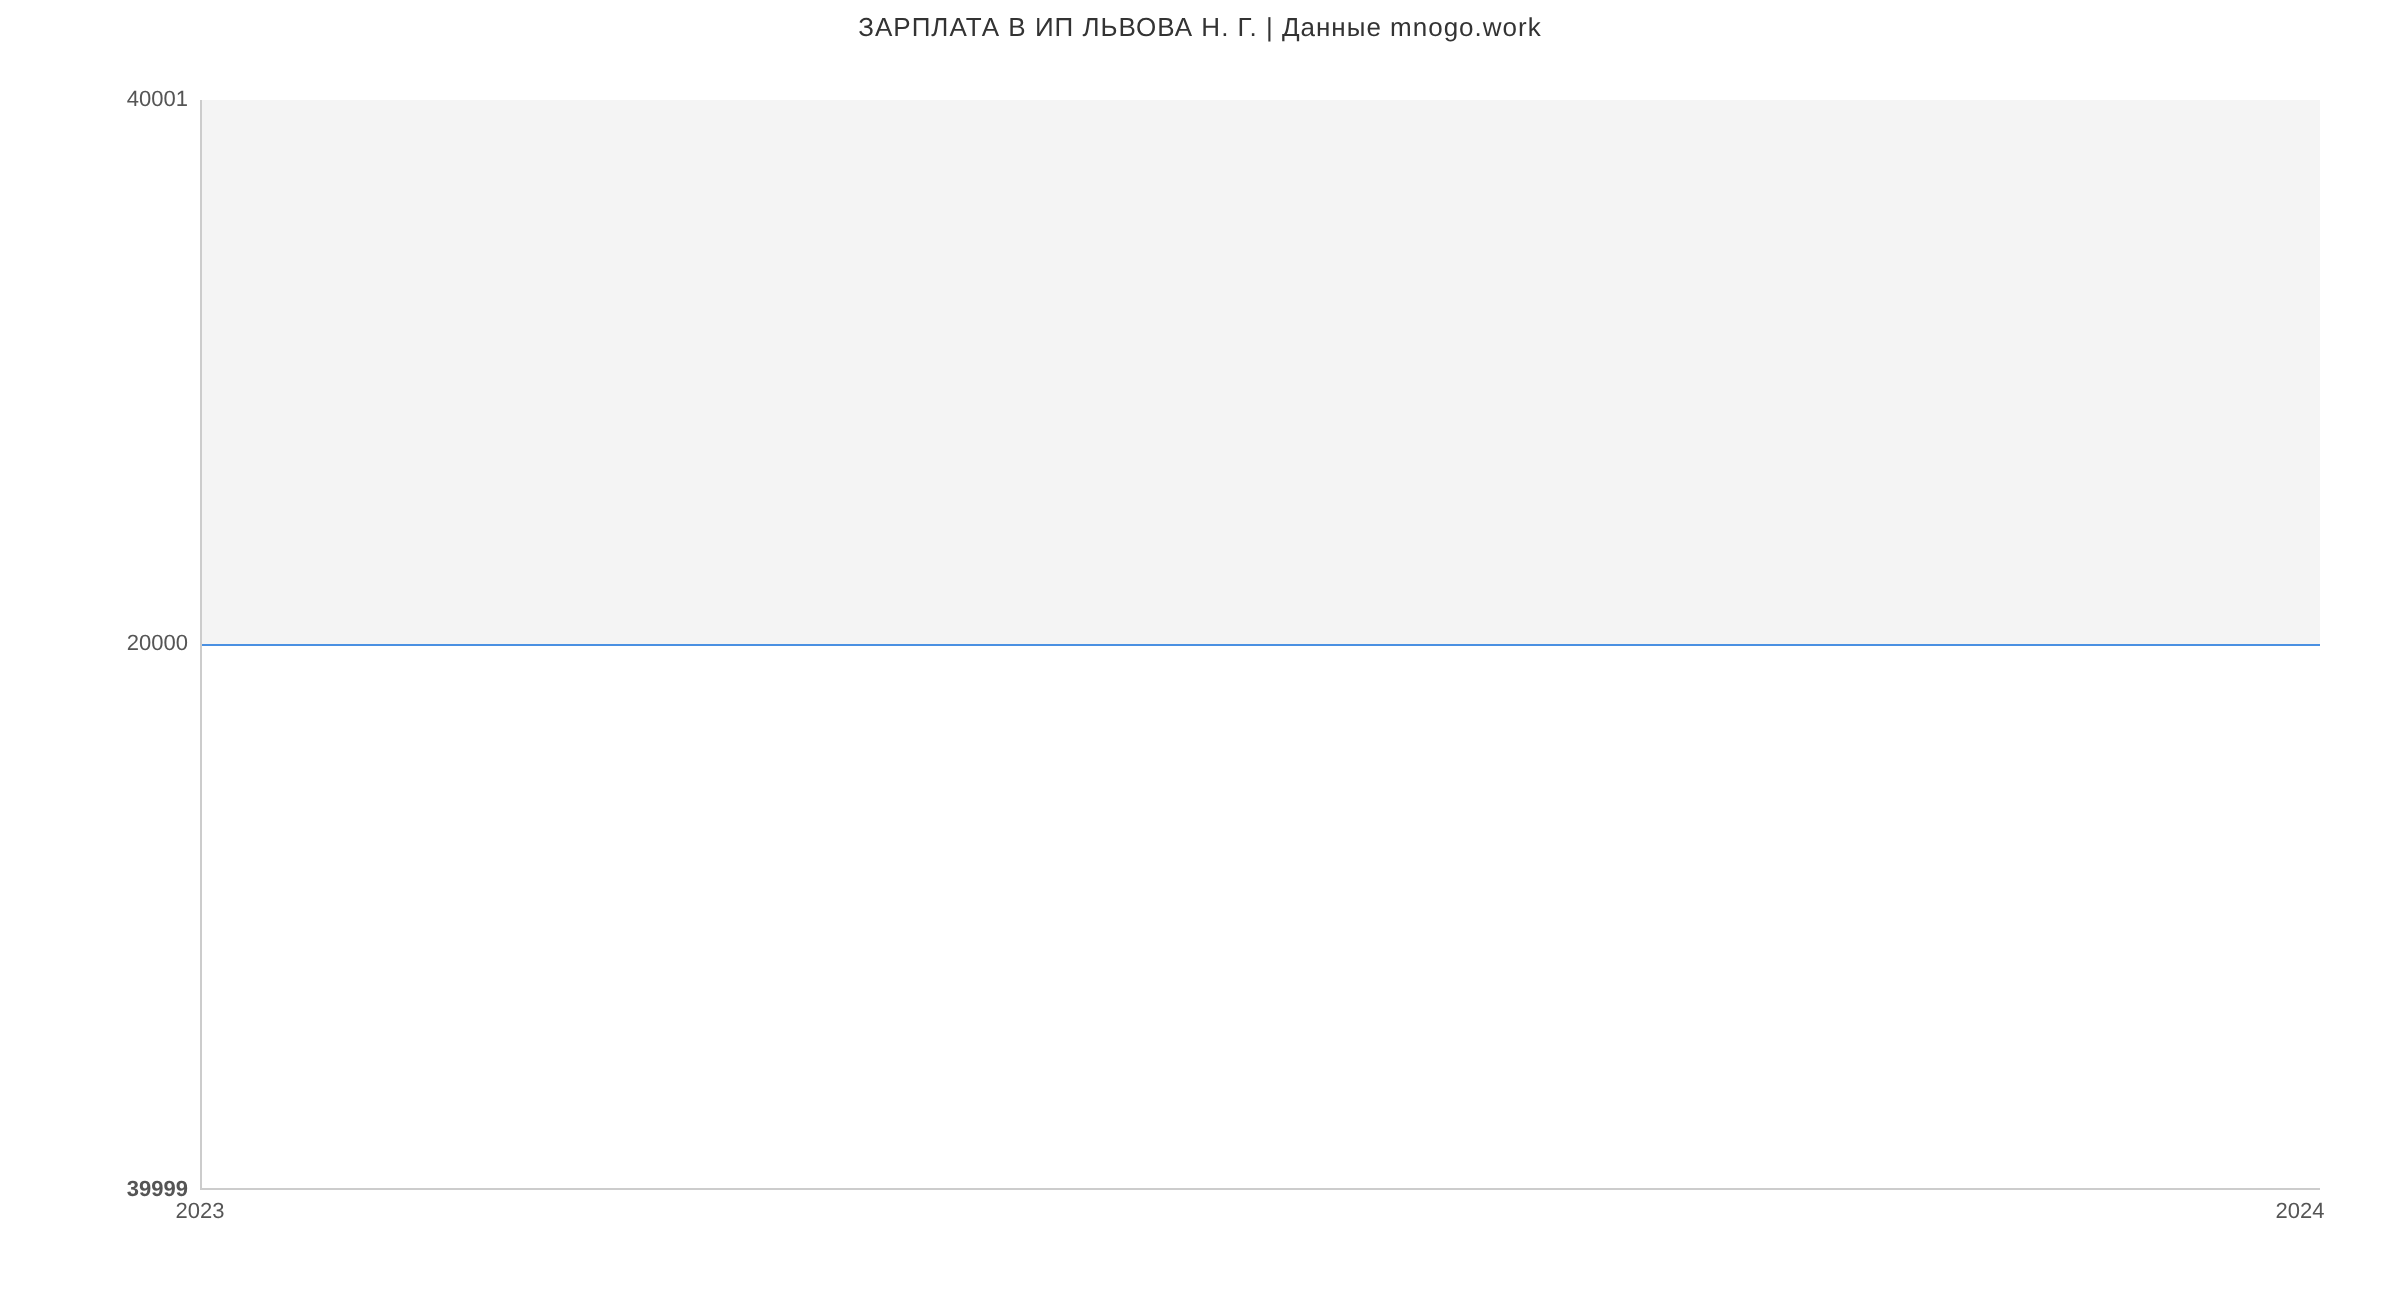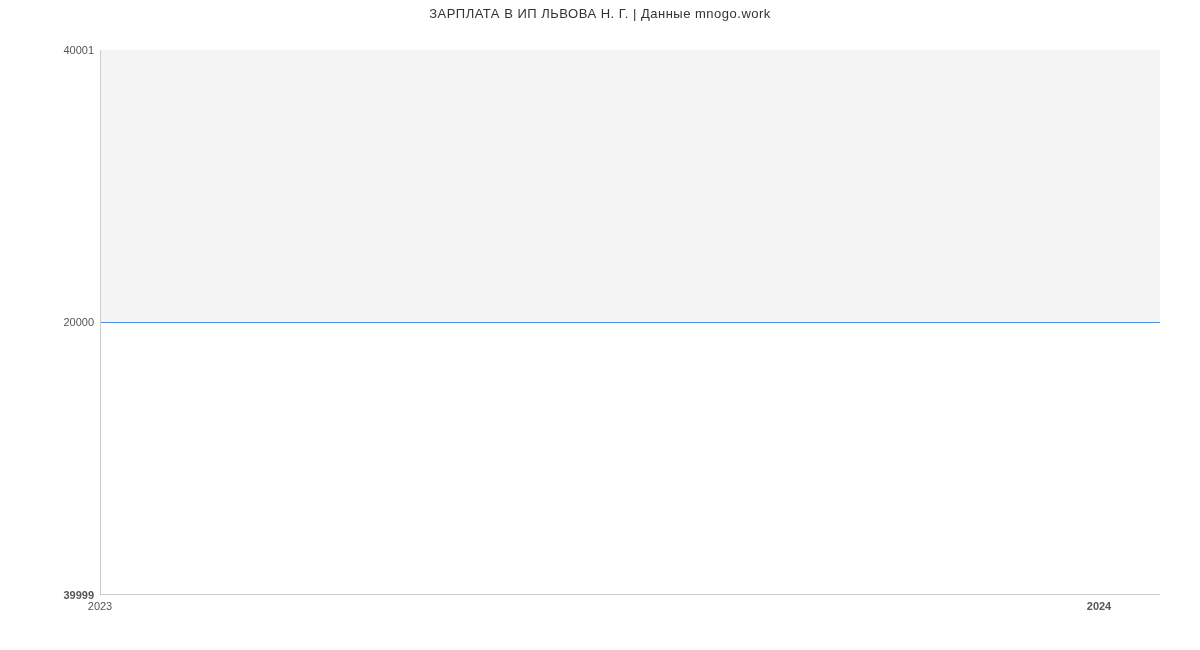--- a/index.html
+++ b/index.html
@@ -78,21 +78,21 @@
   <div class="y-tick" style="top:322px;">
     <span>20000</span>
   </div>
   <div class="y-tick" style="top:595px;font-weight:bold;">
     <span>39999</span>
   </div>
 
   <div class="x-tick" style="left:100px;">
     <span>2023</span>
   </div>
-  <div class="x-tick" style="left:1099px;font-weight:bold;">
+  <div class="x-tick" style="left:1150px;">
     <span>2024</span>
   </div>
 
   <div class="plot-area">
 
     <div class="grid-band" style="top:0; height:272px;"></div>
 
     <div class="data-line" style="top:272px;"></div>
   </div>
 

